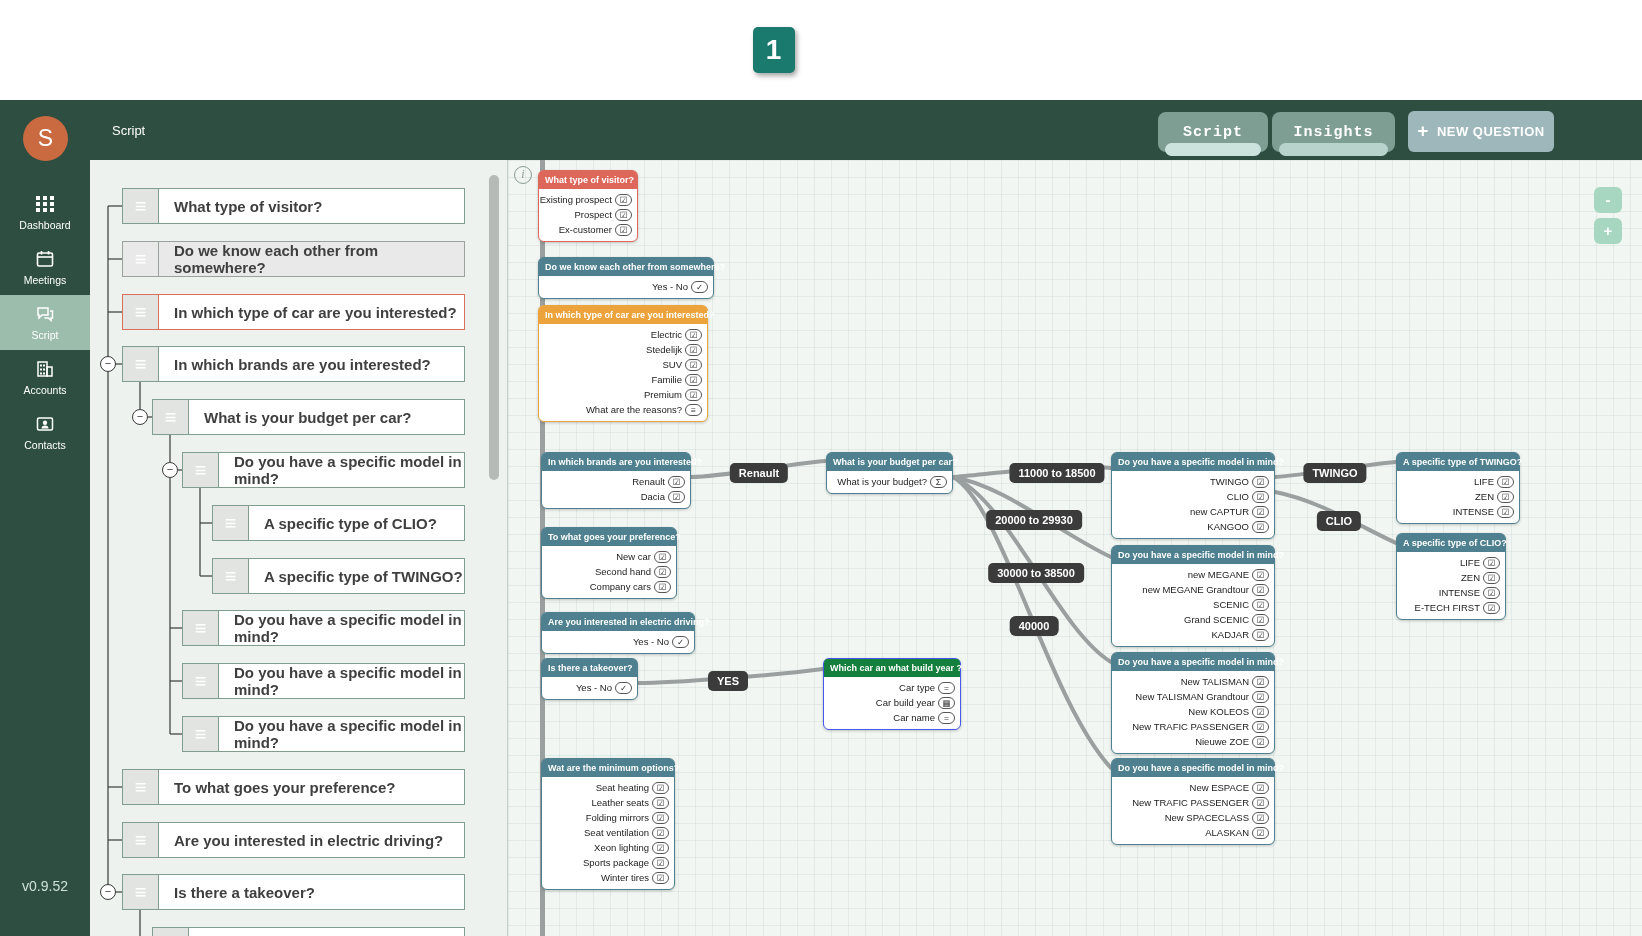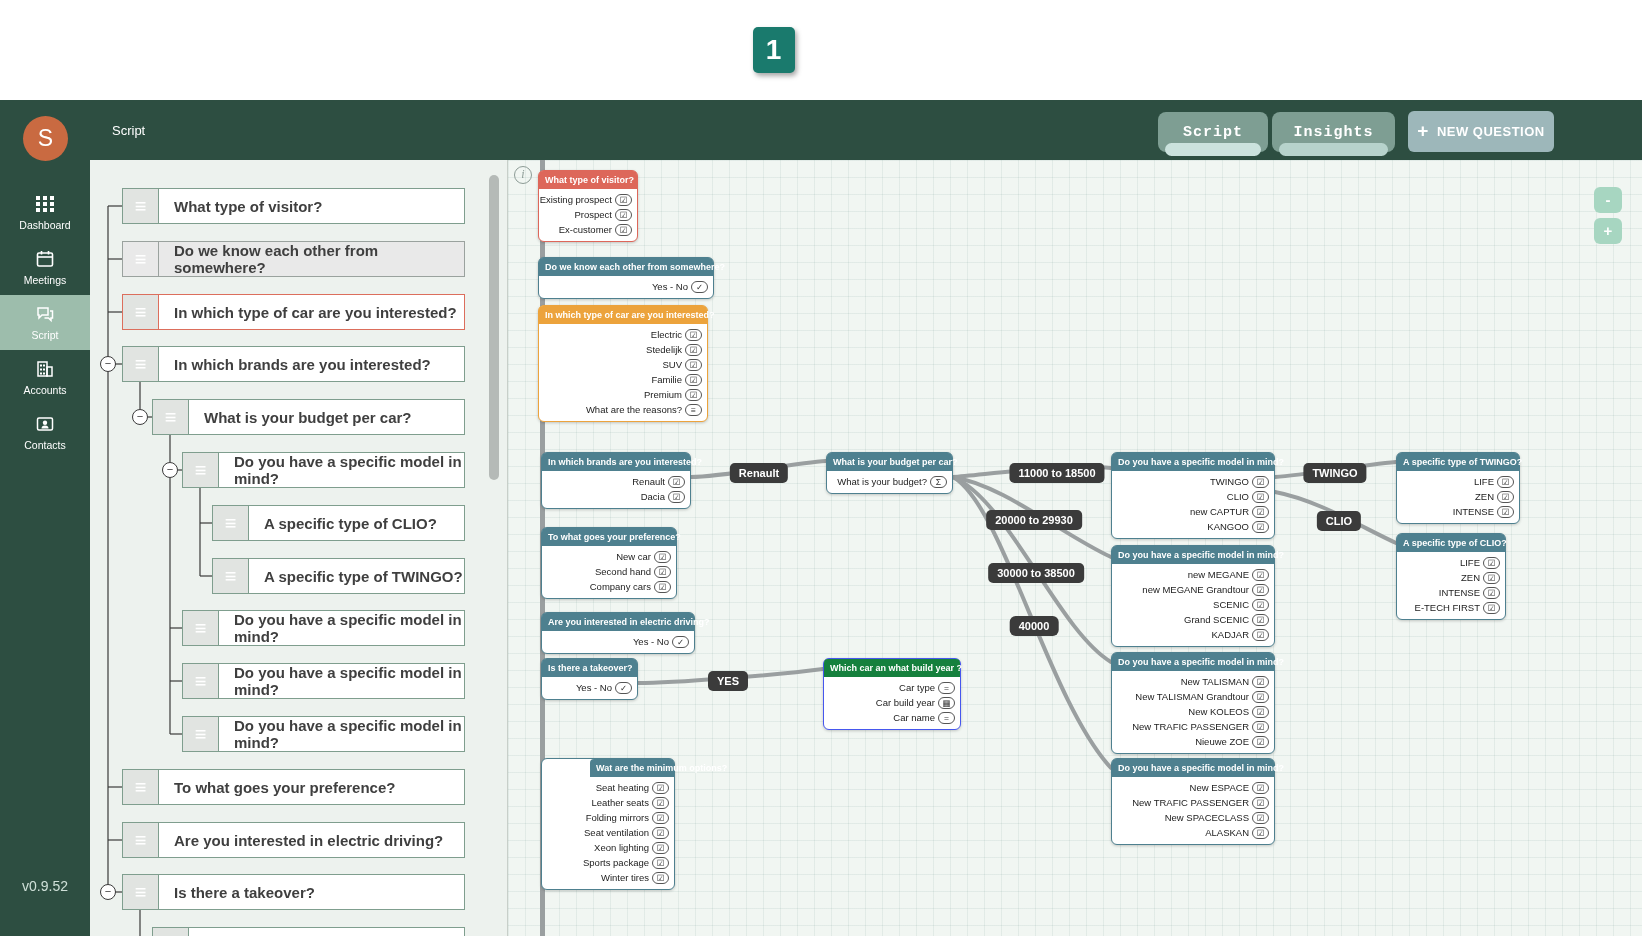--- a/index.html
+++ b/index.html
@@ -386,21 +386,21 @@
         </div>
         <div class="node" style="left: 33px; top: 498px; width: 97px; border-color: rgb(78, 128, 143);">
           <div class="hd" style="background:#4e808f">Is there a takeover?</div>
           <div class="bd">
             <div class="opt">
               <span>Yes - No</span>
               <span class="pill">✓</span>
             </div>
           </div>
         </div>
-        <div class="node" style="left: 33px; top: 598px; width: 134px; border-color: rgb(78, 128, 143); padding-left: 48px;">
+        <div class="node" style="left: 33px; top: 598px; width: 134px; border-color: rgb(78, 128, 143);">
           <div class="hd" style="background:#4e808f">Wat are the minimum options?</div>
           <div class="bd">
             <div class="opt">
               <span>Seat heating</span>
               <span class="pill">☑</span>
             </div>
             <div class="opt">
               <span>Leather seats</span>
               <span class="pill">☑</span>
             </div>

